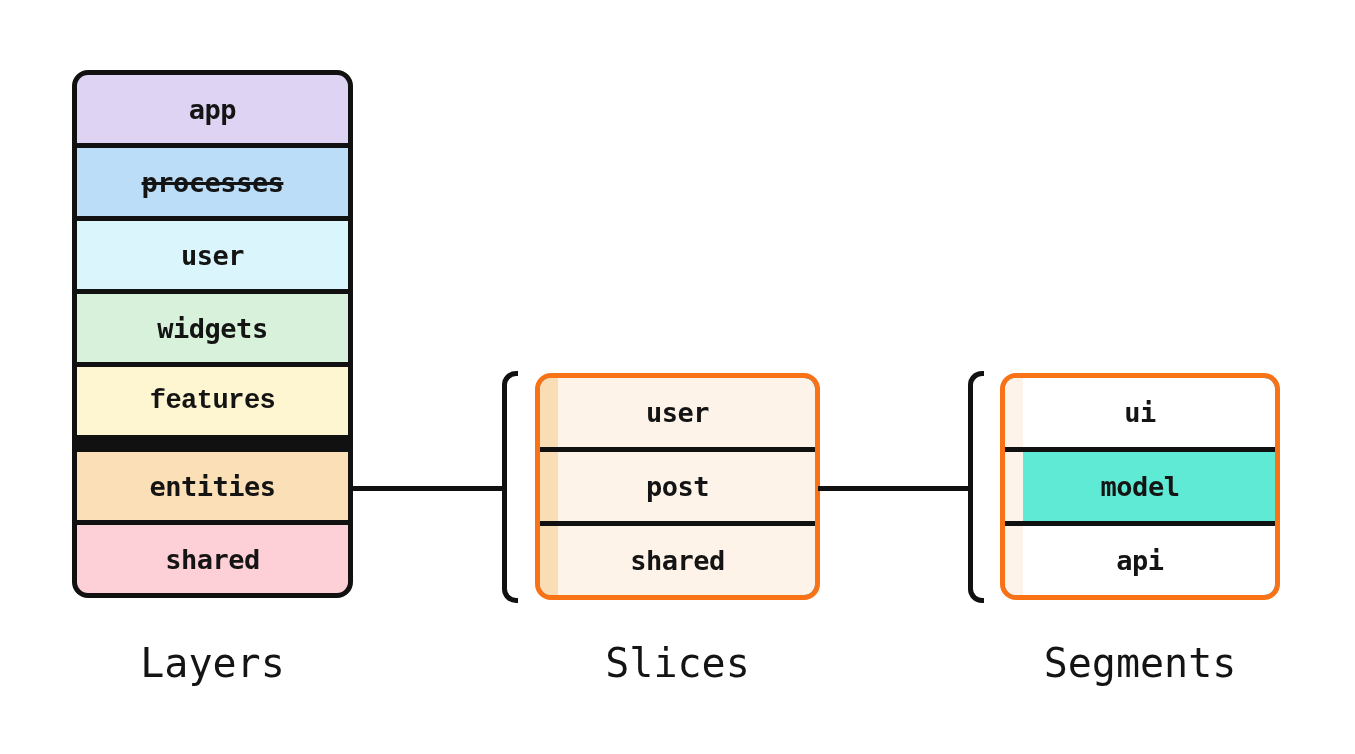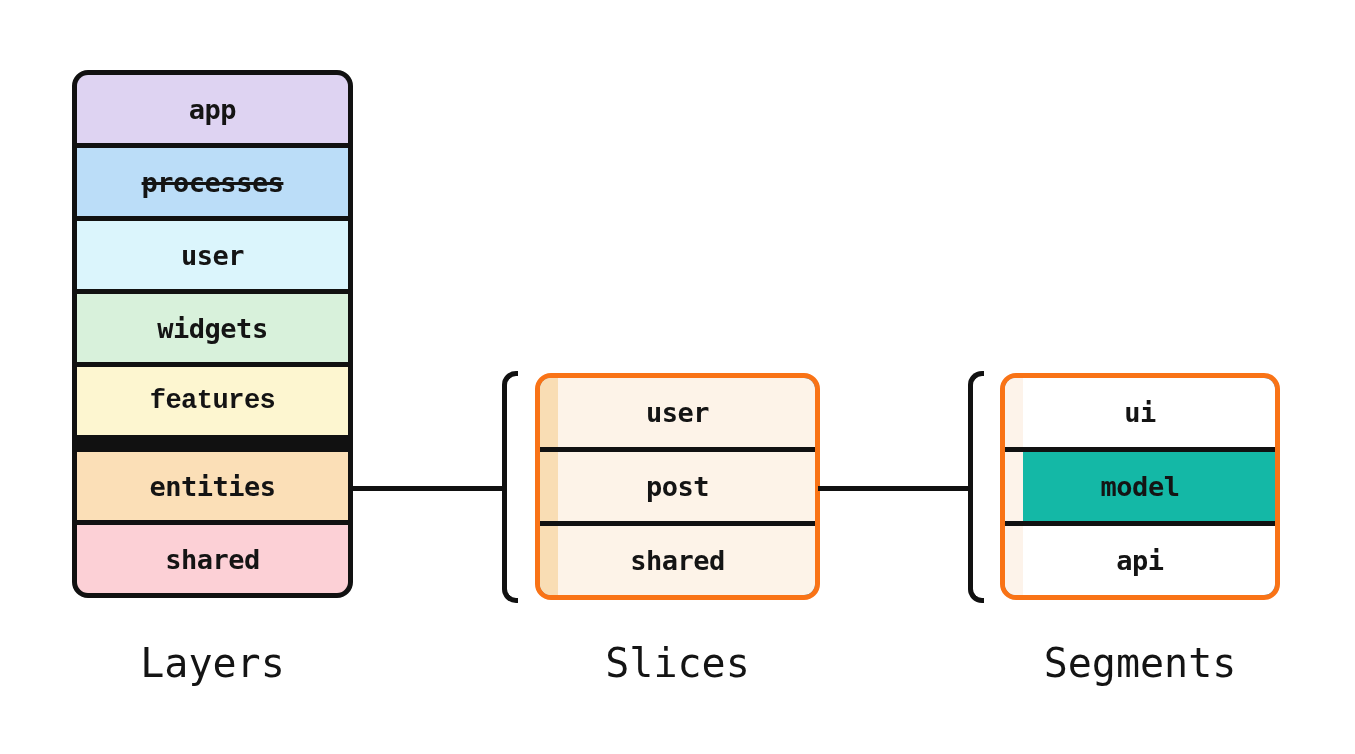--- a/index.html
+++ b/index.html
@@ -159,21 +159,21 @@
   </div>
 
   <div class="hline line2"></div>
 
   <div class="bracket bracket-segments"></div>
   <div class="group-box segments-box">
     <div class="group-row" style="background-color: rgb(255, 255, 255);">
       <span class="stripe" style="background-color: rgb(253, 243, 234);"></span>
       <span class="row-label">ui</span>
     </div>
-    <div class="group-row" style="background-color: #14b8a6;">
+    <div class="group-row" style="background-color: #5eead4;">
       <span class="stripe" style="background-color: rgb(253, 243, 234);"></span>
       <span class="row-label">model</span>
     </div>
     <div class="group-row" style="background-color: rgb(255, 255, 255);">
       <span class="stripe" style="background-color: rgb(253, 243, 234);"></span>
       <span class="row-label">api</span>
     </div>
   </div>
 
   <div class="caption caption-layers">Layers</div>

